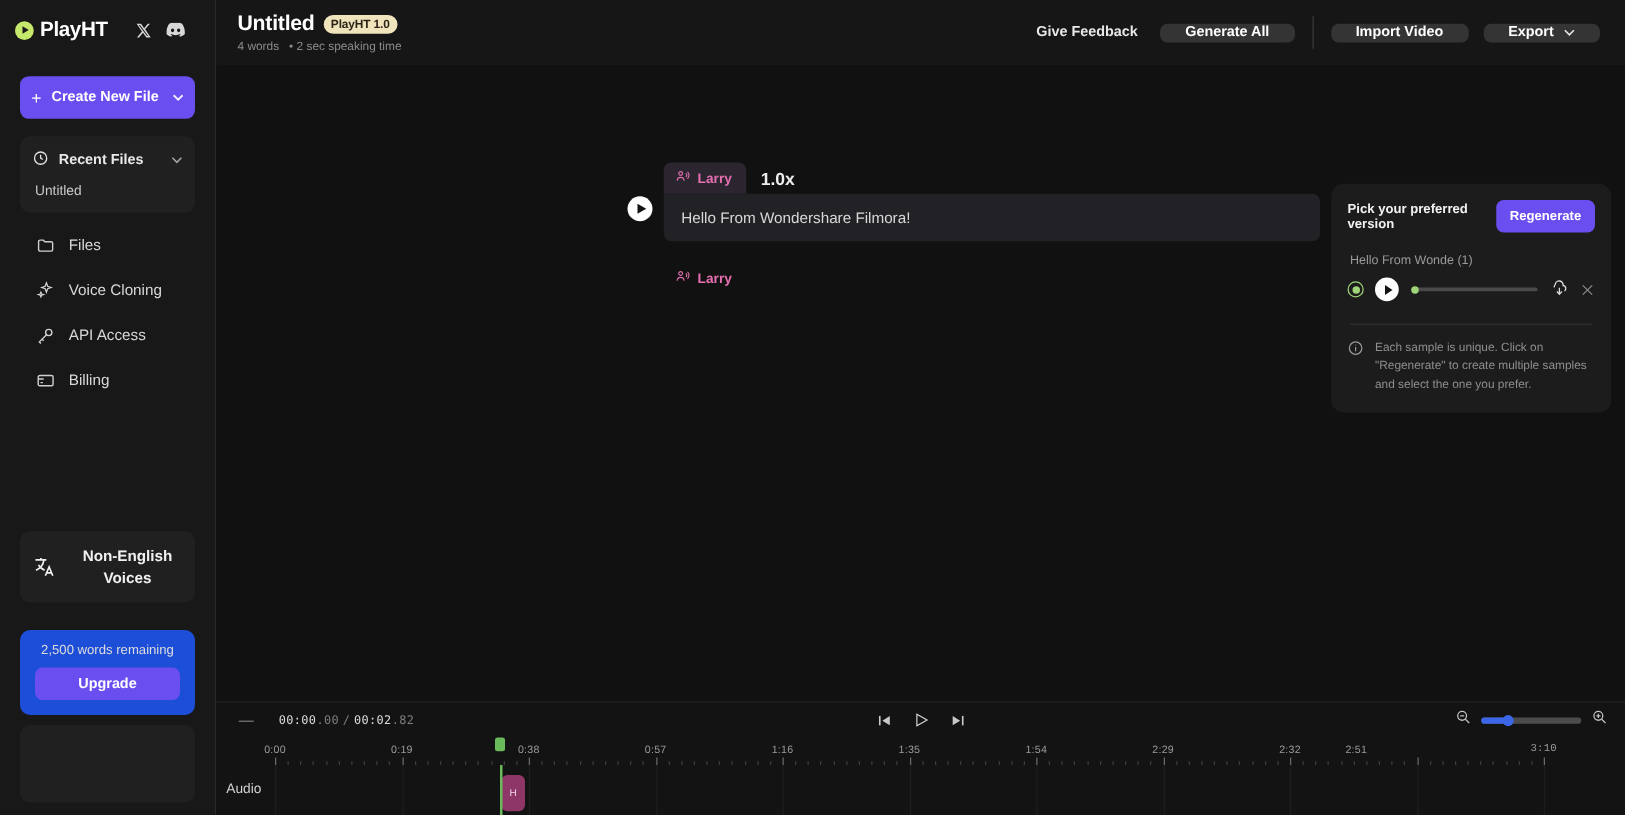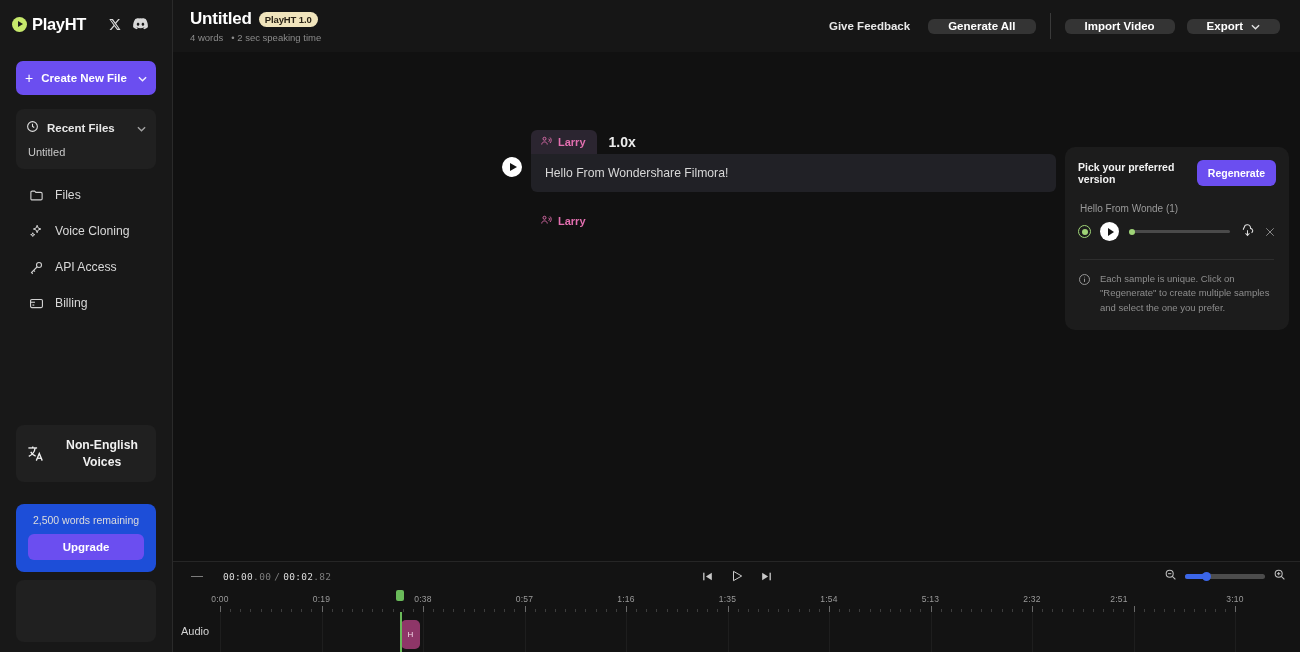--- a/index.html
+++ b/index.html
@@ -634,21 +634,21 @@
             <div class="tick-major" style="left: 656px;"></div>
             <div class="tick-minor" style="left: 666.15px;"></div>
             <div class="tick-minor" style="left: 676.3px;"></div>
             <div class="tick-minor" style="left: 686.45px;"></div>
             <div class="tick-minor" style="left: 696.6px;"></div>
             <div class="tick-minor" style="left: 706.75px;"></div>
             <div class="tick-minor" style="left: 716.9px;"></div>
             <div class="tick-minor" style="left: 727.05px;"></div>
             <div class="tick-minor" style="left: 737.2px;"></div>
             <div class="tick-minor" style="left: 747.35px;"></div>
-            <div class="tick-label" style="left: 757.5px;">5:13</div>
+            <div class="tick-label" style="left: 757.5px;">2:29</div>
             <div class="tick-major" style="left: 757.5px;"></div>
             <div class="tick-minor" style="left: 767.65px;"></div>
             <div class="tick-minor" style="left: 777.8px;"></div>
             <div class="tick-minor" style="left: 787.95px;"></div>
             <div class="tick-minor" style="left: 798.1px;"></div>
             <div class="tick-minor" style="left: 808.25px;"></div>
             <div class="tick-minor" style="left: 818.4px;"></div>
             <div class="tick-minor" style="left: 828.55px;"></div>
             <div class="tick-minor" style="left: 838.7px;"></div>
             <div class="tick-minor" style="left: 848.85px;"></div>
@@ -656,32 +656,32 @@
             <div class="tick-major" style="left: 859px;"></div>
             <div class="tick-minor" style="left: 869.15px;"></div>
             <div class="tick-minor" style="left: 879.3px;"></div>
             <div class="tick-minor" style="left: 889.45px;"></div>
             <div class="tick-minor" style="left: 899.6px;"></div>
             <div class="tick-minor" style="left: 909.75px;"></div>
             <div class="tick-minor" style="left: 919.9px;"></div>
             <div class="tick-minor" style="left: 930.05px;"></div>
             <div class="tick-minor" style="left: 940.2px;"></div>
             <div class="tick-minor" style="left: 950.35px;"></div>
-            <div class="tick-label" style="left: 946px;">2:51</div>
+            <div class="tick-label" style="left: 912px;">2:51</div>
             <div class="tick-major" style="left: 960.5px;"></div>
             <div class="tick-minor" style="left: 970.65px;"></div>
             <div class="tick-minor" style="left: 980.8px;"></div>
             <div class="tick-minor" style="left: 990.95px;"></div>
             <div class="tick-minor" style="left: 1001.1px;"></div>
             <div class="tick-minor" style="left: 1011.25px;"></div>
             <div class="tick-minor" style="left: 1021.4px;"></div>
             <div class="tick-minor" style="left: 1031.55px;"></div>
             <div class="tick-minor" style="left: 1041.7px;"></div>
             <div class="tick-minor" style="left: 1051.85px;"></div>
-            <div class="tick-label" style="left: 1062px;">3:10</div>
+            <div class="tick-label" style="left: 1062px; font-family: Liberation Mono, monospace;">3:10</div>
             <div class="tick-major" style="left: 1062px;"></div>
             <div class="playhead-head" style="left: 223px;"></div>
           </div>
       </div>
 
       <div class="tl-tracks">
         <div id="gridlines">
             <div class="gridline" style="left: 47px;"></div>
             <div class="gridline" style="left: 148.5px;"></div>
             <div class="gridline" style="left: 250px;"></div>

